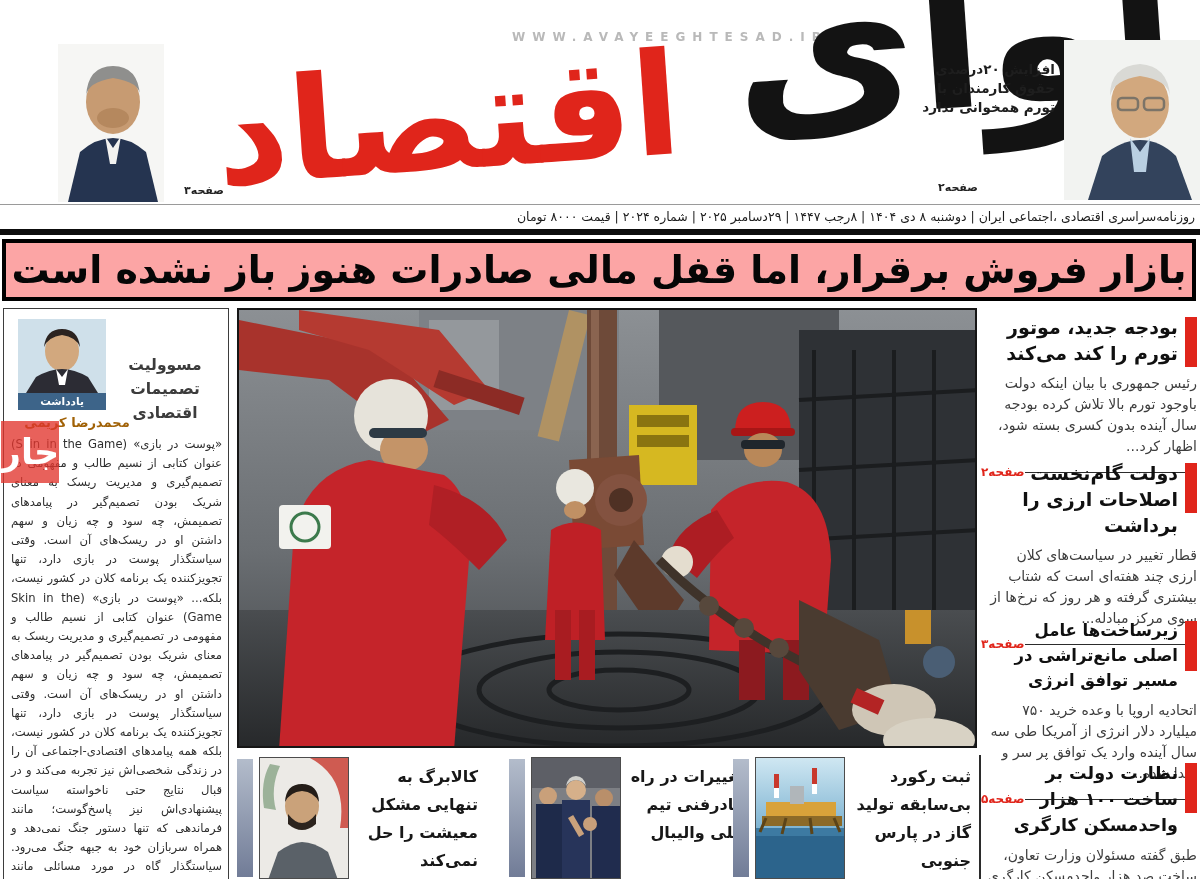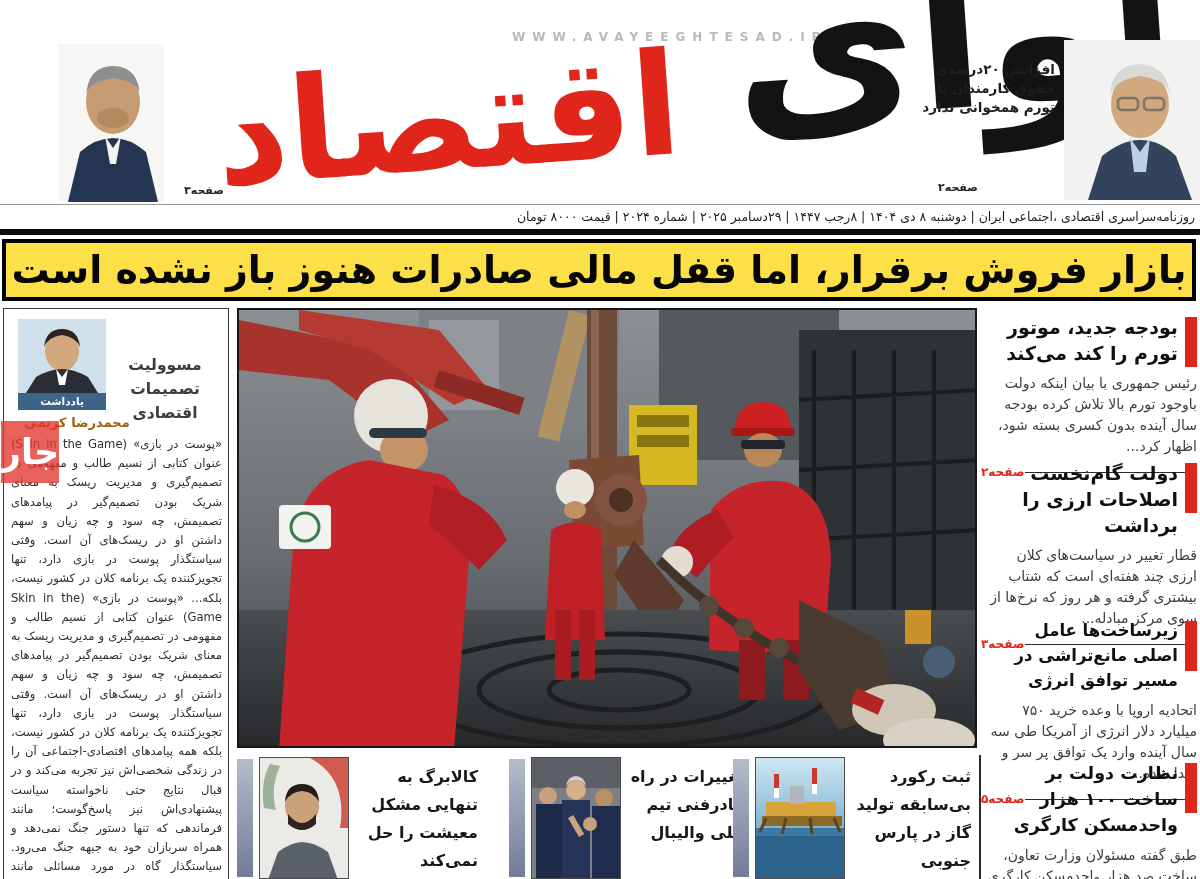--- a/index.html
+++ b/index.html
@@ -23,21 +23,21 @@
   .tpage-left  { left:184px; top:184px; }
   .tpage-right { left:938px; top:181px; }
 
   .rule-thin  { position:absolute; top:204px; left:0; width:1200px; height:1px; background:#9a9a9a; }
   .dateline   { position:absolute; top:209px; left:0; width:1195px; direction:rtl; text-align:right;
                 font-size:12.5px; font-weight:normal; color:#1c1c1c; }
   .rule-thick { position:absolute; top:229px; left:0; width:1200px; height:6px; background:#0d0d0d; }
 
   
   .banner { position:absolute; top:239px; left:2px; width:1194px; height:62px; border:4px solid #000;
-            background:#fde047; display:flex; align-items:center; justify-content:center; }
+            background:#fca5a5; display:flex; align-items:center; justify-content:center; }
   .banner-text { direction:rtl; white-space:nowrap; font-size:38px; font-weight:bold; color:#060606; }
 
   
   .lcol { position:absolute; left:3px; top:308px; width:226px; height:575px; border:1px solid #3d3d3d; background:#fff; }
   .note-photo { position:absolute; left:14px; top:10px; width:88px; height:74px; overflow:hidden; }
   .note-label { position:absolute; left:14px; top:84px; width:88px; height:17px; background:#3d6489; color:#fff;
                 font-size:10.5px; font-weight:bold; text-align:center; line-height:17px; direction:rtl; }
   .note-title { position:absolute; left:104px; top:44px; width:114px; direction:rtl; text-align:center;
                 font-size:15.5px; font-weight:bold; color:#3c3c3c; line-height:24px; }
   .note-author { position:absolute; left:8px; top:106px; width:130px; direction:rtl; text-align:center;

